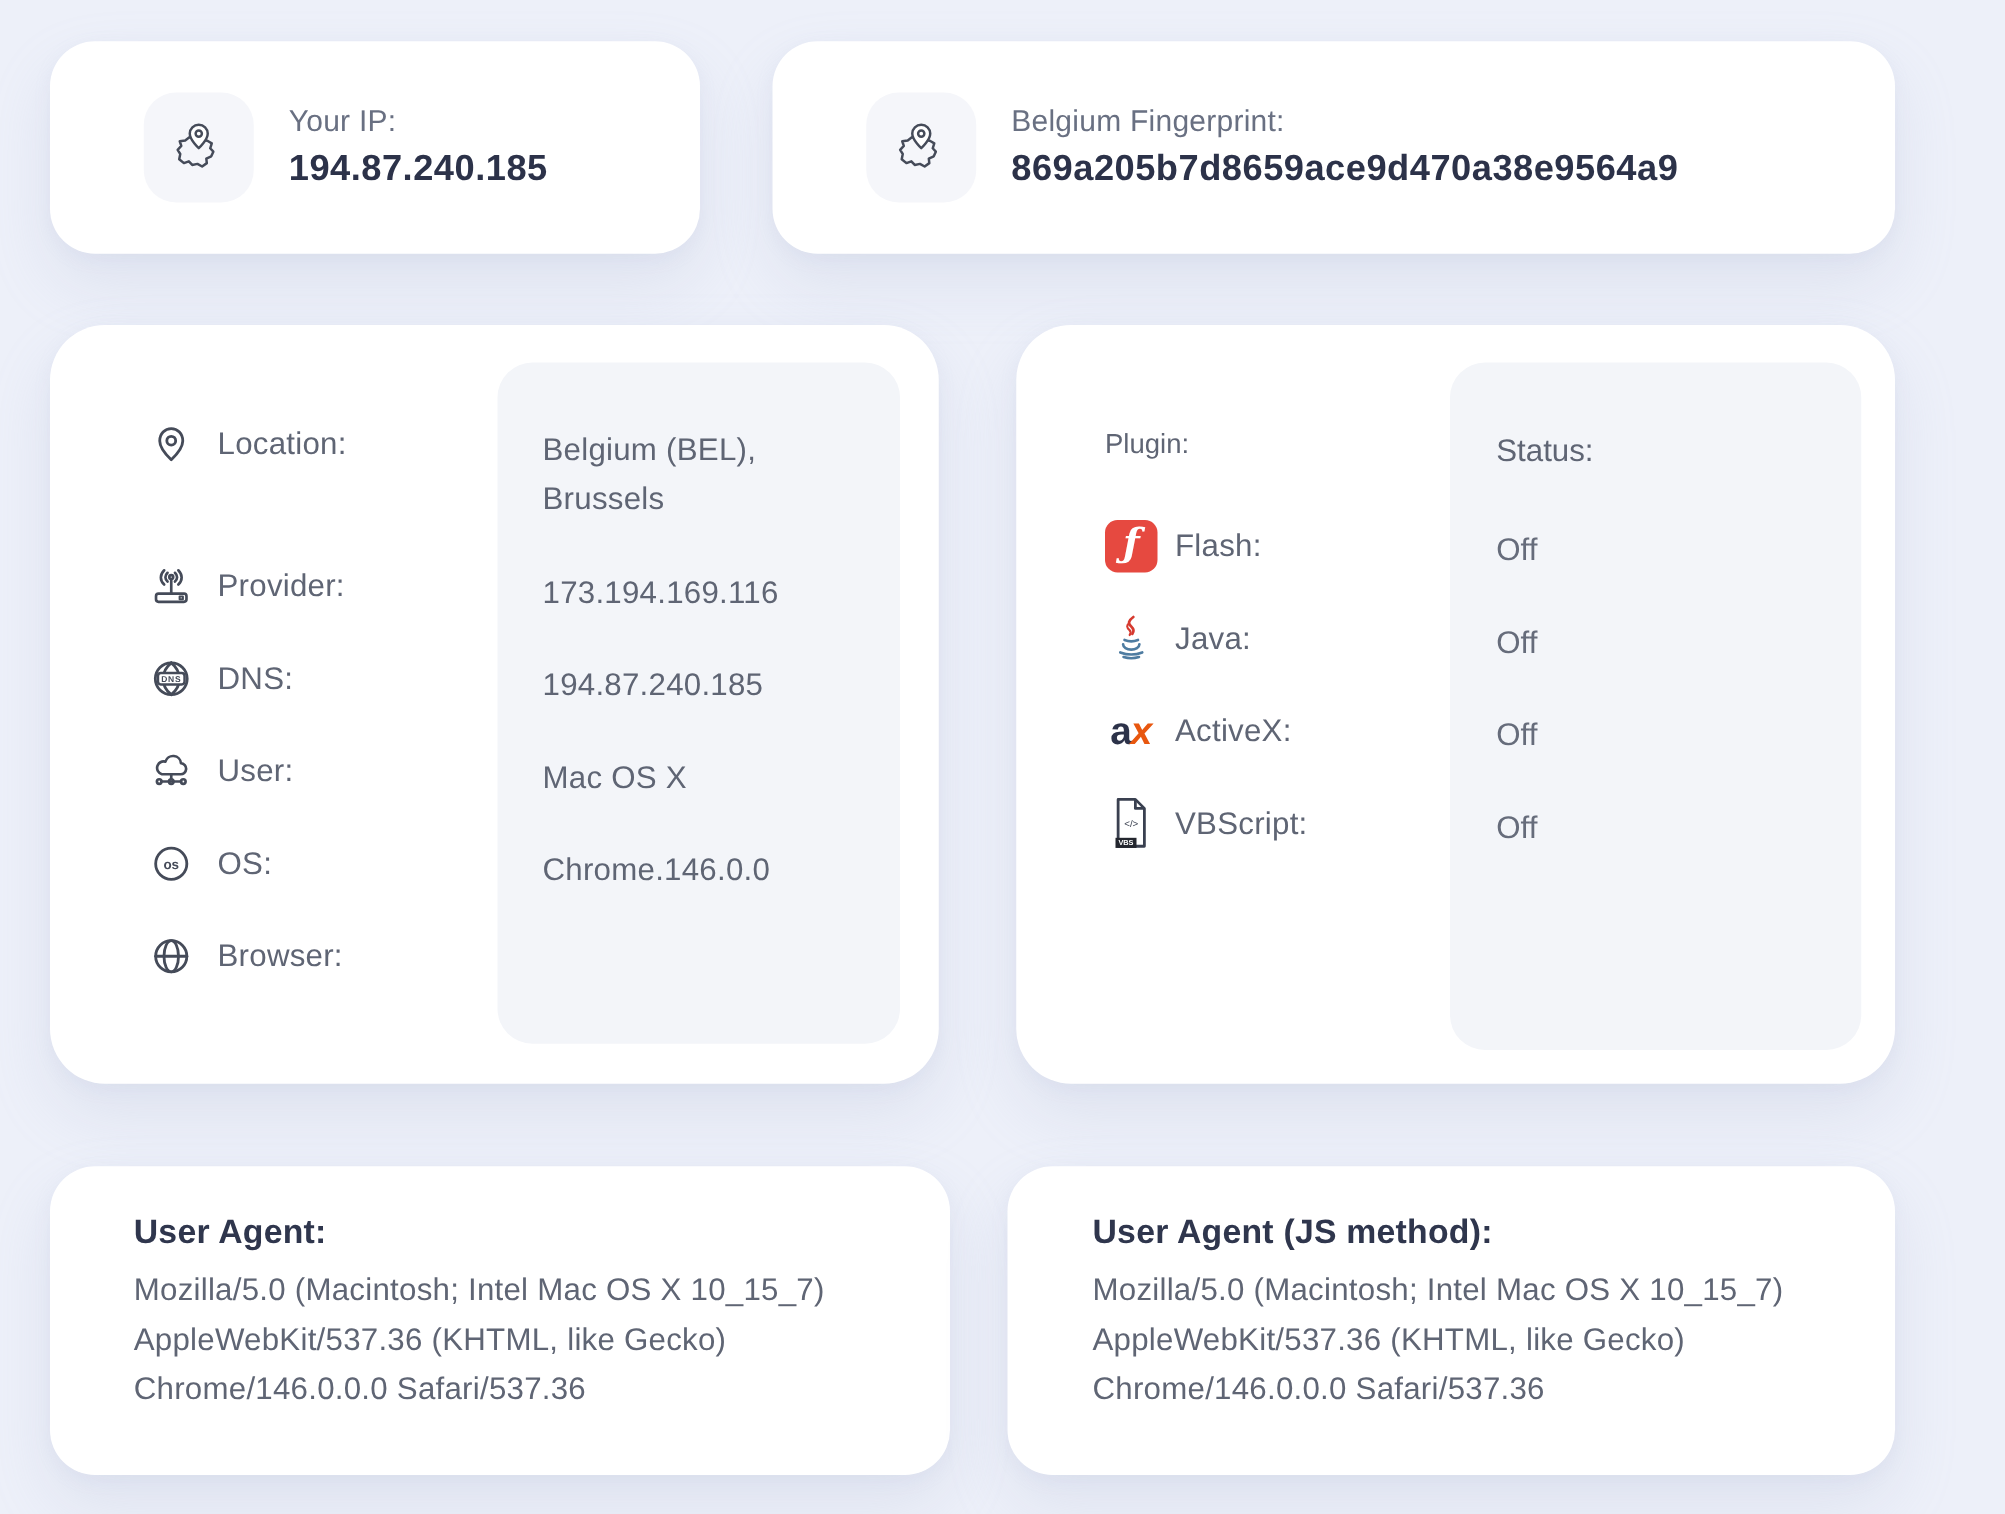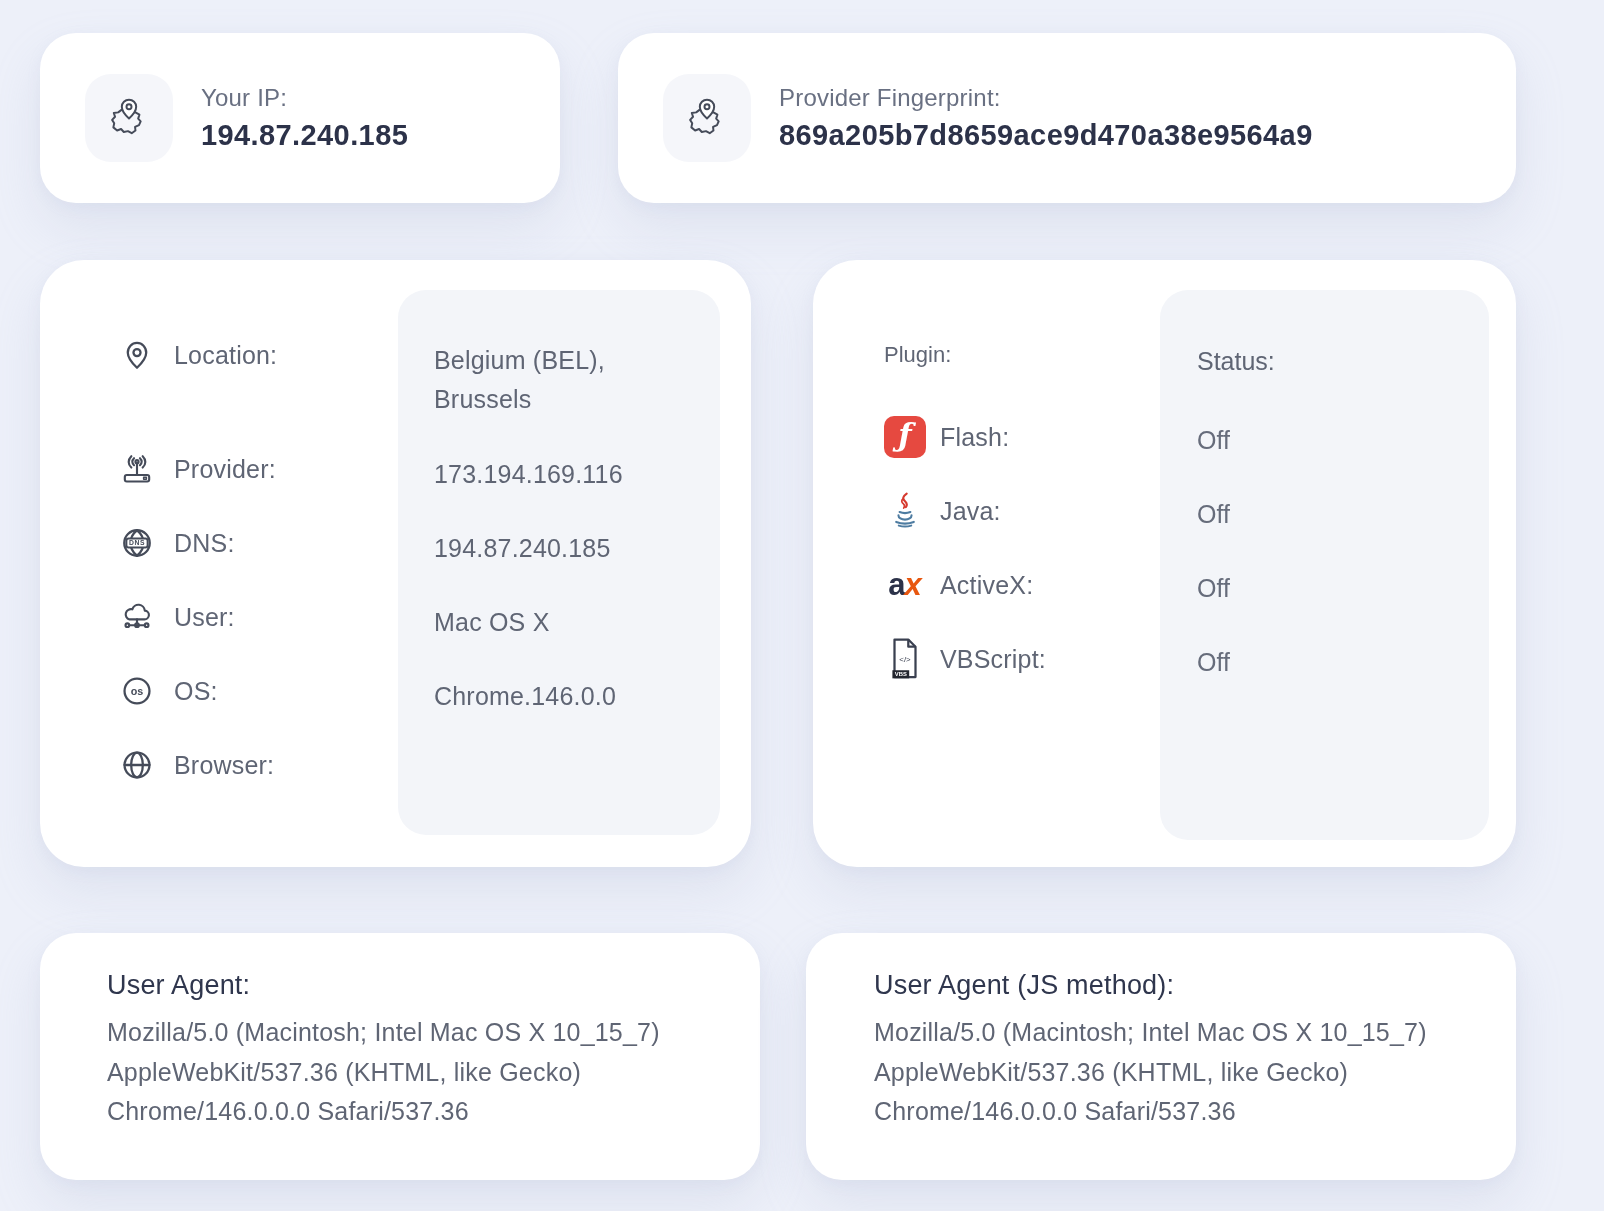--- a/index.html
+++ b/index.html
@@ -8,20 +8,21 @@
     background:#edf0f9;
     font-family:"Liberation Sans", sans-serif;
     color:#5f6574;
     position:relative;
     overflow:hidden;
   }
   .card {
     position:absolute;
     background:#ffffff;
     box-shadow:0 24px 50px rgba(163,174,207,0.20), 0 4px 14px rgba(163,174,207,0.10);
+    padding-left:30px;
   }
   
   .card-ip   { left:40px;  top:33px; width:520px; height:170px; border-radius:36px; }
   .card-fp   { left:618px; top:33px; width:898px; height:170px; border-radius:36px; }
   .top-inner { display:flex; align-items:center; height:100%; padding-left:45px; gap:28px; }
   .icon-chip {
     width:88px; height:88px; border-radius:26px; background:#f5f6fa;
     display:flex; align-items:center; justify-content:center; flex:0 0 auto;
   }
   .top-text  { display:flex; flex-direction:column; gap:7px; }
@@ -66,21 +67,21 @@
     color:#ffffff; font-family:"DejaVu Serif", serif; font-style:italic;
     font-weight:700; font-size:31px; line-height:1; transform:translateY(-2px);
   }
   .ax-wrap { display:flex; align-items:baseline; }
   .ax-a { font-size:31px; font-weight:700; color:#2c3249; letter-spacing:-1px; }
   .ax-x { font-size:31px; font-weight:700; font-style:italic; color:#e8570f; }
 
   
   .card-ua    { left:40px;  top:933px; width:720px; height:247px; border-radius:36px; padding:37px 30px 0 67px; }
   .card-ua-js { left:806px; top:933px; width:710px; height:247px; border-radius:36px; padding:37px 30px 0 68px; }
-  .ua-title { font-size:27px; font-weight:400; color:#2f364d; letter-spacing:0.2px; }
+  .ua-title { font-size:27px; font-weight:700; color:#2f364d; letter-spacing:0.2px; }
   .ua-lines { margin-top:12px; }
   .ua-line  { font-size:25px; color:#5f6574; line-height:39.5px; letter-spacing:0.2px; white-space:nowrap; }
 
   svg { display:block; }
 </style>
 </head>
 <body>
 
 <div class="card card-ip">
   <div class="top-inner">
@@ -101,21 +102,21 @@
 <div class="card card-fp">
   <div class="top-inner">
     <div class="icon-chip">
       <svg width="50" height="50" viewBox="0 0 48 48" fill="none" stroke="#454b59" stroke-width="1.9" stroke-linejoin="round" stroke-linecap="round">
         <path d="M16.8 16.2 L13.6 18.6 9.4 19.2 10.6 22.8 7.8 25.8 9.8 29 9 33 12.6 36 16.4 34.6 19 37.4 23 36.6 26.6 38.6 30.2 36 29.8 32.6 33.6 30.8 35.2 27.2 32.8 24.6 34 20.8 30.6 18.8 Z"></path>
         <path d="M24 6.5c-3.8 0-6.9 3-6.9 6.8 0 5 6.9 11.2 6.9 11.2s6.9-6.2 6.9-11.2c0-3.8-3.1-6.8-6.9-6.8z" fill="#ffffff"></path>
         <circle cx="24" cy="13.3" r="2.4" fill="#ffffff"></circle>
       </svg>
     </div>
     <div class="top-text">
-      <div class="top-label">Provider Fingerprint:</div>
+      <div class="top-label">Belgium Fingerprint:</div>
       <div class="top-value">869a205b7d8659ace9d470a38e9564a9</div>
     </div>
   </div>
 </div>
 
 <div class="card card-conn">
   <div class="value-panel"></div>
 
   <div class="conn-left">
     <div class="conn-row first">

